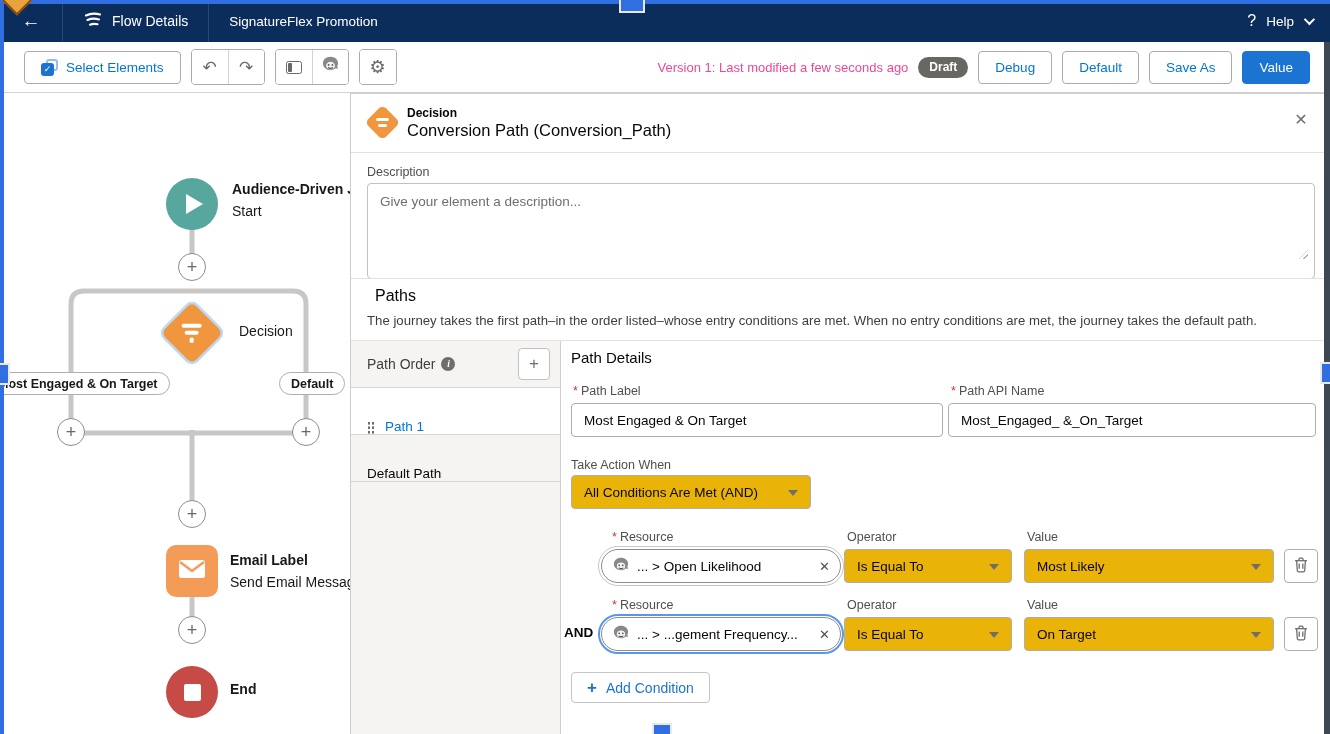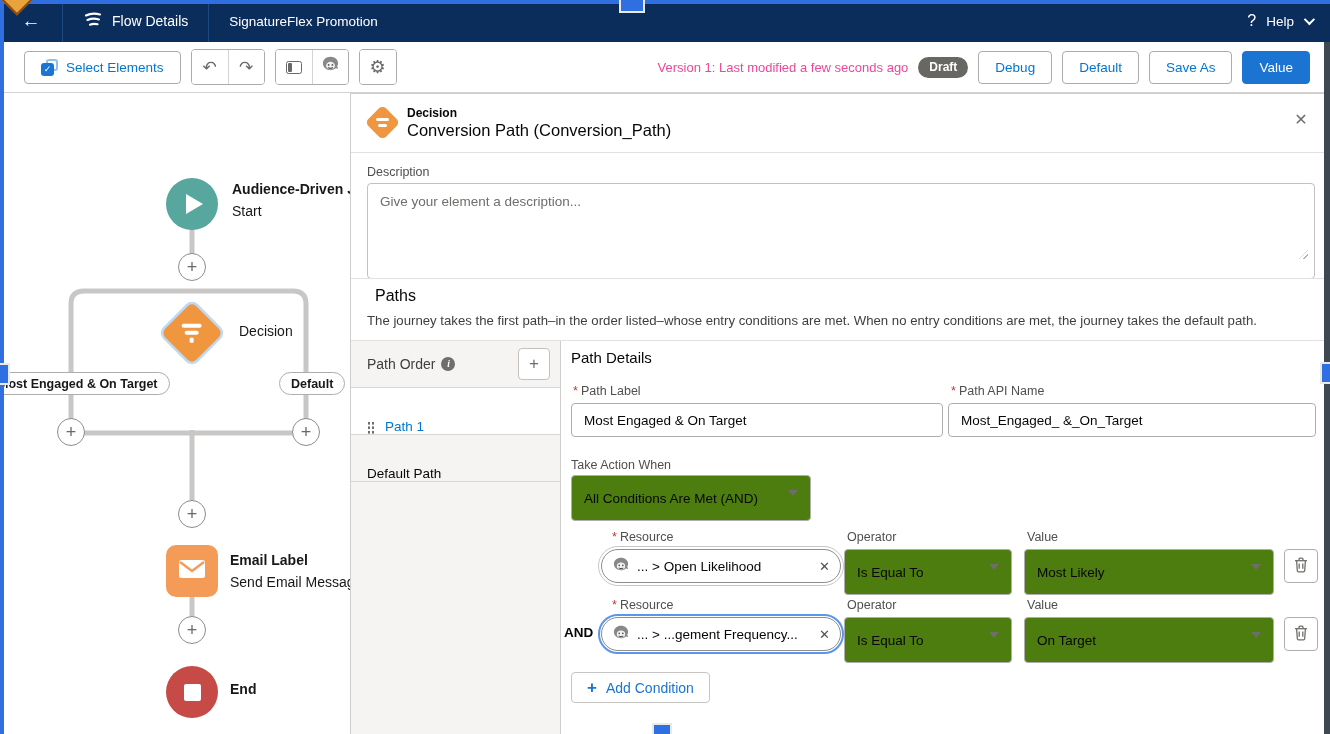--- a/index.html
+++ b/index.html
@@ -68,21 +68,21 @@
 
   .path-col { position:absolute; left:0; top:247px; width:210px; height:394px; background:#F5F4F3; border-right:1px solid #D0CECB; }
   .path-col-head { height:47px; border-bottom:1px solid #D8D6D4; display:flex; align-items:center; padding:0 10px 0 16px; font-size:14px; color:#3E3E3C; gap:6px; }
   .info-dot { width:14px; height:14px; border-radius:50%; background:#706E6B; color:#fff; font-size:9.5px; font-style:italic; font-weight:bold; display:inline-flex; align-items:center; justify-content:center; font-family:"Liberation Serif", serif; }
   .add-path-btn { margin-left:auto; width:32px; height:32px; background:#fff; border:1px solid #C3C1BF; border-radius:4px; color:#706E6B; font-size:17px; cursor:pointer; }
   .path-row { height:47px; border-bottom:1px solid #D8D6D4; display:flex; align-items:flex-end; padding:0 16px; font-size:13.5px; cursor:pointer; gap:10px; }
   .path-row.selected { background:#fff; color:#0176D3; }
   .drag-dots { width:8px; height:13px; background-image:radial-gradient(circle, #706E6B 1.15px, transparent 1.3px); background-size:4px 4.5px; }
 
   .text-input { border:1px solid #B0AEAC; border-radius:4px; height:34px; font-size:13.5px; color:#080707; padding:0 12px; font-family:inherit; width:100%; }
-  .select-box { position:absolute; border:1px solid #B0AEAC; border-radius:4px; height:46px; background:#4d7c0f; display:flex; align-items:center; padding:0 30px 0 12px; font-size:13.5px; color:#080707; cursor:pointer; }
+  .select-box { position:absolute; border:1px solid #B0AEAC; border-radius:4px; height:34px; background:#eab308; display:flex; align-items:center; padding:0 30px 0 12px; font-size:13.5px; color:#080707; cursor:pointer; }
   .select-box .caret { position:absolute; right:12px; top:14px; width:0; height:0; border-left:5px solid transparent; border-right:5px solid transparent; border-top:6px solid #706E6B; }
   .res-pill { position:absolute; height:34px; width:240px; border:1px solid #8F8D8B; border-radius:17px; background:#fff; display:flex; align-items:center; padding:0 10px; gap:7px; font-size:13.5px; color:#080707; cursor:pointer; }
   .res-pill.ring-gray { outline:1px solid #C9C7C5; outline-offset:2px; }
   .res-pill.ring-blue { outline:2px solid #5A96EA; outline-offset:1px; }
   .res-pill .txt { flex:1; white-space:nowrap; overflow:hidden; }
   .res-pill .clear-x { color:#514F4D; font-size:13px; cursor:pointer; }
   .trash-btn { position:absolute; width:34px; height:34px; border:1px solid #B0AEAC; border-radius:4px; background:#fff; display:flex; align-items:center; justify-content:center; cursor:pointer; }
   .and-prefix { position:absolute; font-size:13.5px; font-weight:bold; color:#080707; }
   .add-cond-btn { position:absolute; left:220px; top:578px; height:31px; border:1px solid #C7C5C3; border-radius:4px; background:#fff; display:inline-flex; align-items:center; gap:9px; padding:0 15px; font-size:14px; color:#1B74D2; cursor:pointer; }
   .add-cond-btn .plus { font-size:17px; font-weight:bold; }

